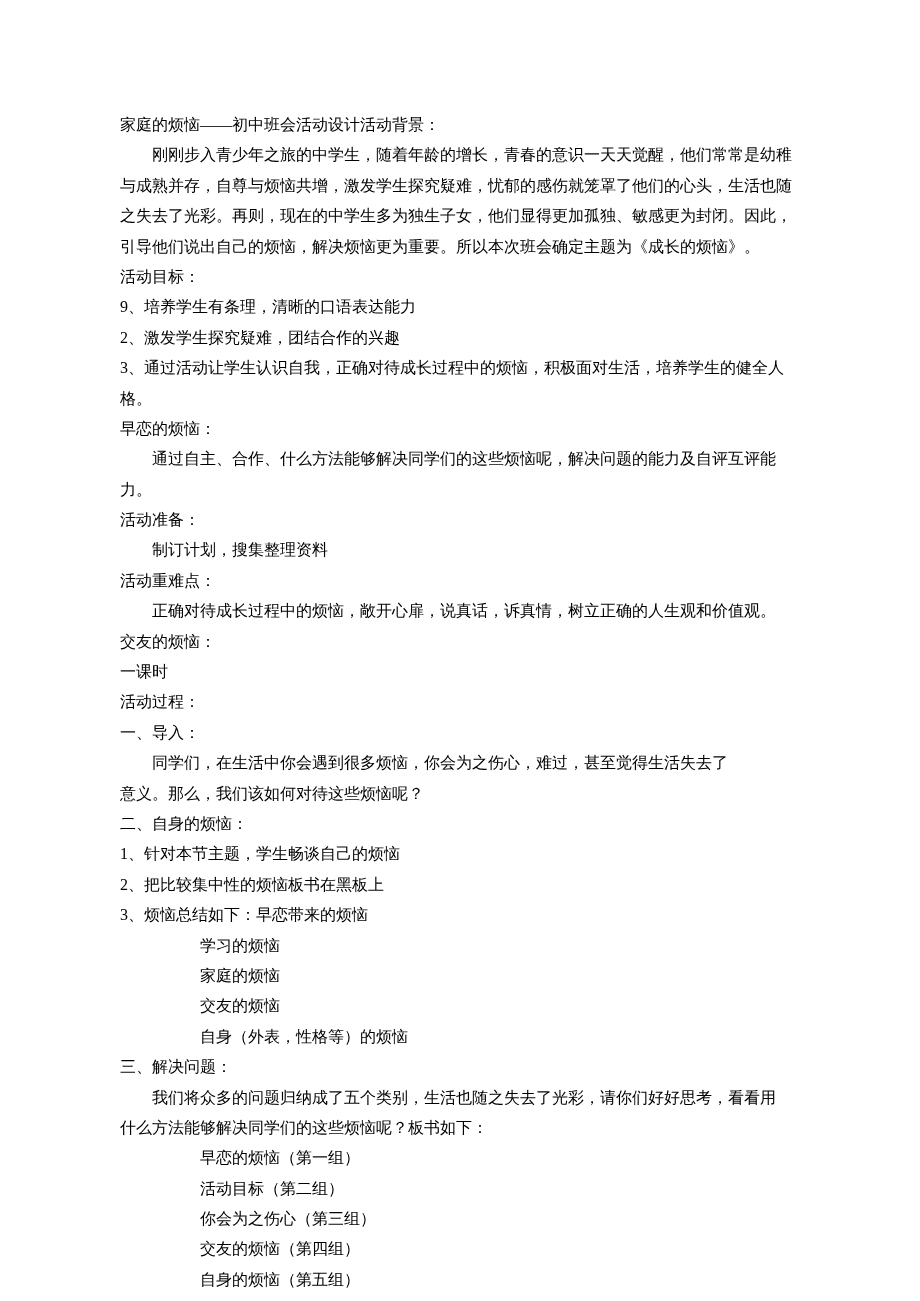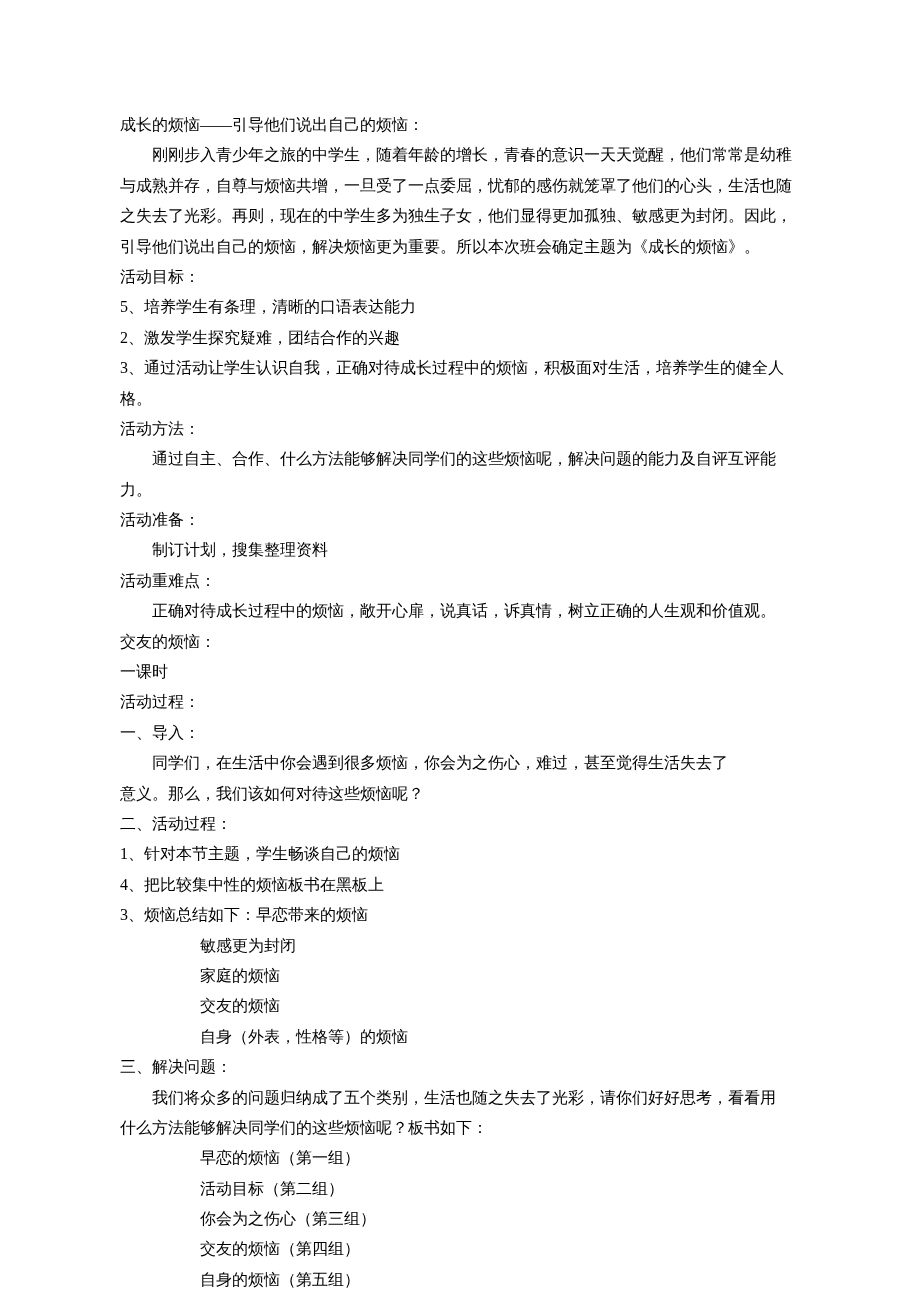--- a/index.html
+++ b/index.html
@@ -25,43 +25,43 @@
     .indent-4 {
       text-indent: 5em;
     }
     .indent-1 {
       text-indent: 1em;
     }
   </style>
 </head>
 <body>
 
-<span class="line">成长的烦恼――引导他们说出自己的烦恼：</span>
-<span class="line indent-2">刚刚步入青少年之旅的中学生，随着年龄的增长，青春的意识一天天觉醒，他们常常是幼稚与成熟并存，自尊与烦恼共增，一旦受了一点委屈，忧郁的感伤就笼罩了他们的心头，生活也随之失去了光彩。再则，现在的中学生多为独生子女，他们显得更加孤独、敏感更为封闭。因此，引导他们说出自己的烦恼，解决烦恼更为重要。所以本次班会确定主题为《成长的烦恼》。</span>
+<span class="line">家庭的烦恼――初中班会活动设计活动背景：</span>
+<span class="line indent-2">刚刚步入青少年之旅的中学生，随着年龄的增长，青春的意识一天天觉醒，他们常常是幼稚与成熟并存，自尊与烦恼共增，激发学生探究疑难，忧郁的感伤就笼罩了他们的心头，生活也随之失去了光彩。再则，现在的中学生多为独生子女，他们显得更加孤独、敏感更为封闭。因此，引导他们说出自己的烦恼，解决烦恼更为重要。所以本次班会确定主题为《成长的烦恼》。</span>
 <span class="line">活动目标：</span>
-<span class="line">5、培养学生有条理，清晰的口语表达能力</span>
+<span class="line">9、培养学生有条理，清晰的口语表达能力</span>
 <span class="line">2、激发学生探究疑难，团结合作的兴趣</span>
 <span class="line">3、通过活动让学生认识自我，正确对待成长过程中的烦恼，积极面对生活，培养学生的健全人格。</span>
-<span class="line">活动方法：</span>
+<span class="line">早恋的烦恼：</span>
 <span class="line indent-2">通过自主、合作、什么方法能够解决同学们的这些烦恼呢，解决问题的能力及自评互评能力。</span>
 <span class="line">活动准备：</span>
 <span class="line indent-2">制订计划，搜集整理资料</span>
 <span class="line">活动重难点：</span>
 <span class="line indent-2">正确对待成长过程中的烦恼，敞开心扉，说真话，诉真情，树立正确的人生观和价值观。</span>
 <span class="line">交友的烦恼：</span>
 <span class="line">一课时</span>
 <span class="line">活动过程：</span>
 <span class="line">一、导入：</span>
 <span class="line indent-2">同学们，在生活中你会遇到很多烦恼，你会为之伤心，难过，甚至觉得生活失去了</span>
 <span class="line">意义。那么，我们该如何对待这些烦恼呢？</span>
-<span class="line">二、活动过程：</span>
+<span class="line">二、自身的烦恼：</span>
 <span class="line">1、针对本节主题，学生畅谈自己的烦恼</span>
-<span class="line">4、把比较集中性的烦恼板书在黑板上</span>
+<span class="line">2、把比较集中性的烦恼板书在黑板上</span>
 <span class="line">3、烦恼总结如下：早恋带来的烦恼</span>
-<span class="line indent-4">敏感更为封闭</span>
+<span class="line indent-4">学习的烦恼</span>
 <span class="line indent-4">家庭的烦恼</span>
 <span class="line indent-4">交友的烦恼</span>
 <span class="line indent-4">自身（外表，性格等）的烦恼</span>
 <span class="line">三、解决问题：</span>
 <span class="line indent-2">我们将众多的问题归纳成了五个类别，生活也随之失去了光彩，请你们好好思考，看看用</span>
 <span class="line">什么方法能够解决同学们的这些烦恼呢？板书如下：</span>
 <span class="line indent-4">早恋的烦恼（第一组）</span>
 <span class="line indent-4">活动目标（第二组）</span>
 <span class="line indent-4">你会为之伤心（第三组）</span>
 <span class="line indent-4">交友的烦恼（第四组）</span>

